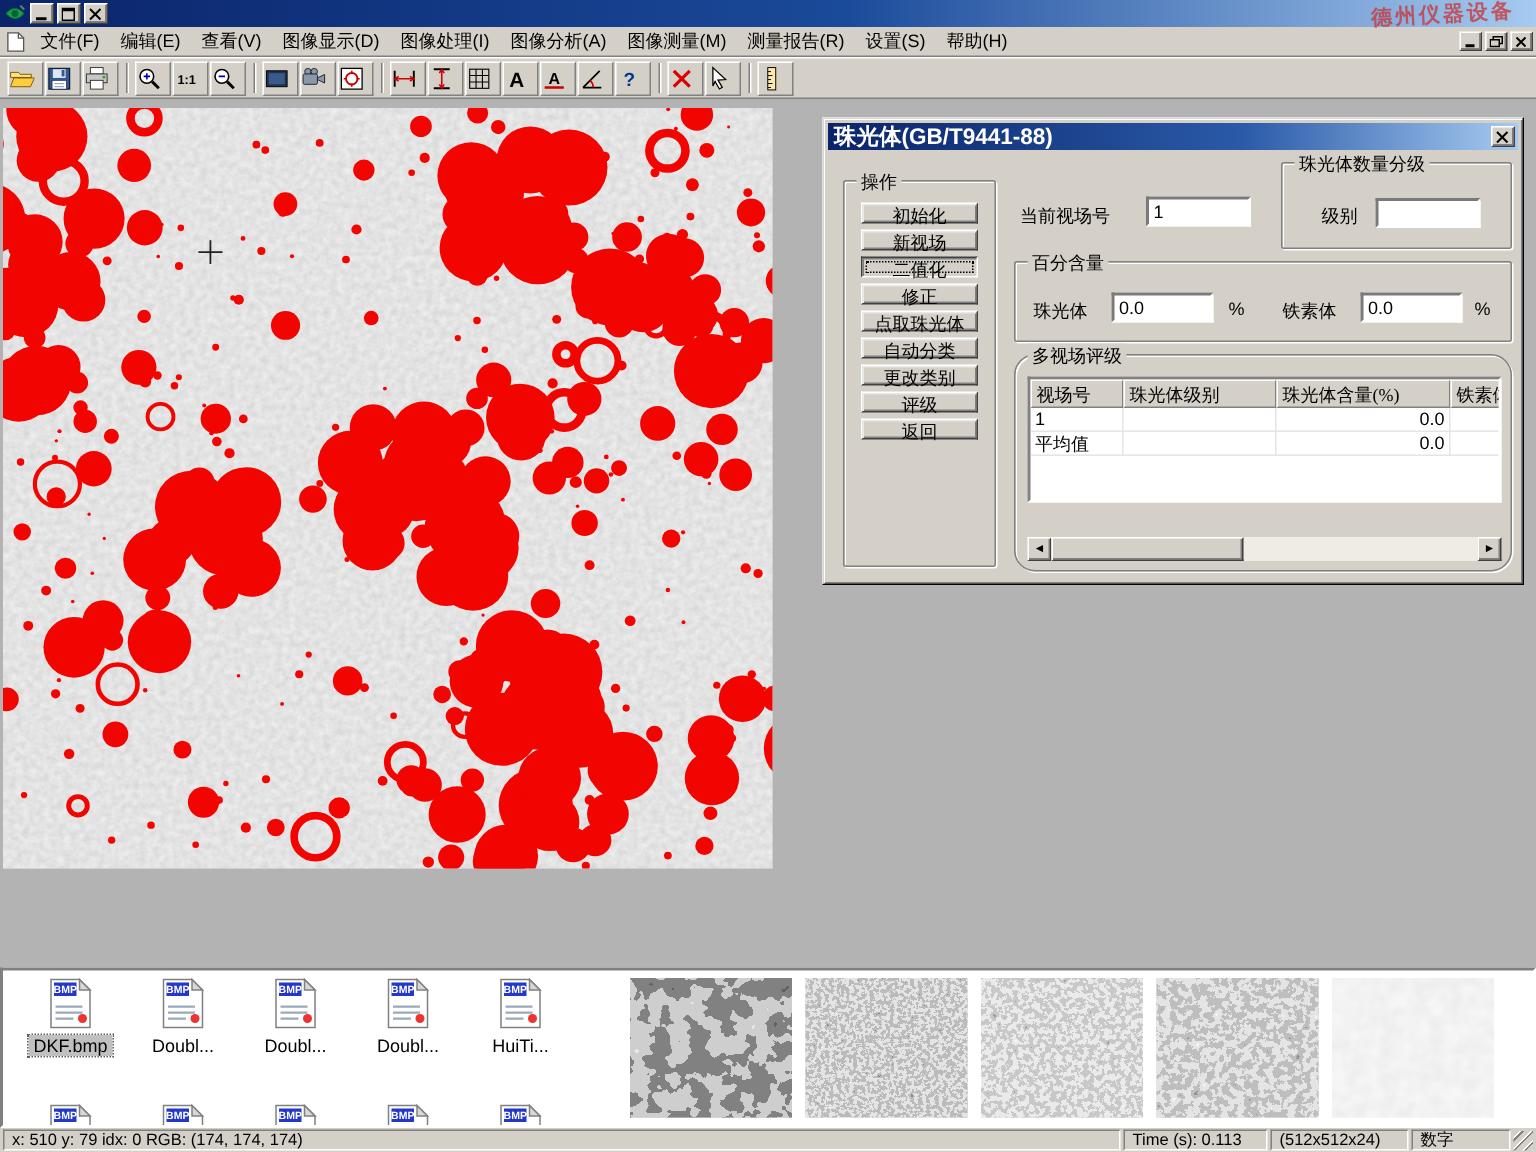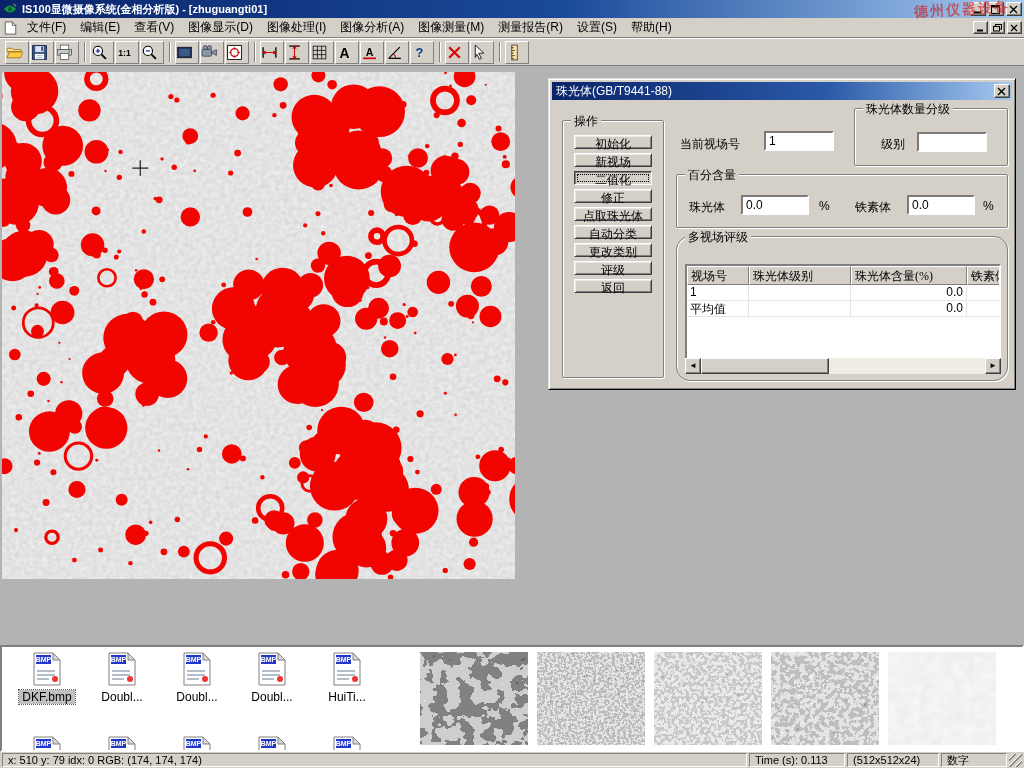--- a/index.html
+++ b/index.html
@@ -44,21 +44,21 @@
   .workspace{position:absolute;left:0;top:66px;width:1024px;height:579px;background:#b3b3b3;overflow:hidden;}
   .specimen{position:absolute;left:2px;top:6px;width:513px;height:507px;background:#c4c4c4;}
   .specimen svg{display:block;width:100%;height:100%;}
 
   
   .dialog{position:absolute;left:548px;top:12px;width:468px;height:312px;background:#d4d0c8;
     border:1px solid;border-color:#dfdfdf #000 #000 #dfdfdf;
     box-shadow:inset 1px 1px 0 #fff,inset -1px -1px 0 #808080;padding:3px;z-index:10;}
   .dlg-titlebar{height:18px;background:linear-gradient(90deg,#0a246a 0%,#2a5aa8 60%,#a6caf0 100%);
     display:flex;align-items:center;color:#fff;padding:0 2px 0 4px;}
-  .dlg-title{font-size:12px;font-weight:normal;flex:1;white-space:nowrap;}
+  .dlg-title{font-size:15px;font-weight:bold;flex:1;white-space:nowrap;}
   .dlg-body{position:relative;width:100%;height:288px;}
   .lbl{position:absolute;font-size:12px;white-space:nowrap;}
   .group{position:absolute;border:1px solid #808080;border-radius:2px;
     box-shadow:inset 1px 1px 0 #fff,1px 1px 0 #fff;}
   .group-label{position:absolute;top:-8px;left:8px;background:#d4d0c8;padding:0 3px;font-size:12px;white-space:nowrap;}
   .btn{background:#d4d0c8;border:1px solid;border-color:#fff #404040 #404040 #fff;
     box-shadow:inset 1px 1px 0 #e8e8e8,inset -1px -1px 0 #808080;font-size:12px;padding:0;}
   .btn.pressed{border-color:#404040 #fff #fff #404040;box-shadow:inset 1px 1px 0 #808080;
     outline:1px dotted #000;outline-offset:-4px;}
   .opbtn{width:78px;height:14px;white-space:nowrap;}
@@ -108,21 +108,20 @@
 <div id="app">
 
   <div class="titlebar">
     <span class="app-icon">
       <svg width="14" height="14" viewBox="0 0 16 16">
           <path d="M1 8q7-8 14 0q-7 8-14 0z" fill="#1a9a4a" stroke="#063" stroke-width=".7"></path>
           <circle cx="8" cy="8" r="2.6" fill="#063"></circle>
           <path d="M12 2l3 3" stroke="#777" stroke-width="1.6"></path>
         </svg>
     </span>
-    <span class="title-text">IS100显微摄像系统(金相分析版) - [zhuguangti01]</span>
     <button class="winbtn">
         <svg width="10" height="9">
           <rect x="1" y="6.5" width="7" height="2" fill="#000"></rect>
         </svg>
       </button>
     <button class="winbtn">
         <svg width="10" height="9">
           <rect x="0.5" y="0.5" width="8" height="8" fill="none" stroke="#000"></rect>
           <rect x="0.5" y="0.5" width="8" height="2" fill="#000"></rect>
         </svg>
@@ -795,21 +794,21 @@
           <span class="lbl" style="left:12px;top:24px;">珠光体</span>
           <div class="tb" style="left:64px;top:20px;width:68px;">0.0</div>
           <span class="lbl" style="left:142px;top:24px;">%</span>
           <span class="lbl" style="left:178px;top:24px;">铁素体</span>
           <div class="tb" style="left:230px;top:20px;width:68px;">0.0</div>
           <span class="lbl" style="left:306px;top:24px;">%</span>
         </div>
 
         <div class="group" style="left:124px;top:136px;width:332px;height:145px;border-radius:14px;">
           <span class="group-label">多视场评级</span>
-          <div class="mtable" style="left:8px;top:27px;width:316px;height:104px;">
+          <div class="mtable" style="left:8px;top:14px;width:316px;height:84px;">
             <div class="thead" id="mf-head">
                 <div class="th" style="width: 62px;">视场号</div>
                 <div class="th" style="width: 102px;">珠光体级别</div>
                 <div class="th" style="width: 116px; font-family: Liberation Serif, serif;">珠光体含量(%)</div>
                 <div class="th" style="width: 80px;">铁素体含量(%)</div>
               </div>
             <div id="mf-body">
                 <div class="tr">
                   <div class="td" style="width: 62px;">1</div>
                   <div class="td" style="width: 102px;"></div>

